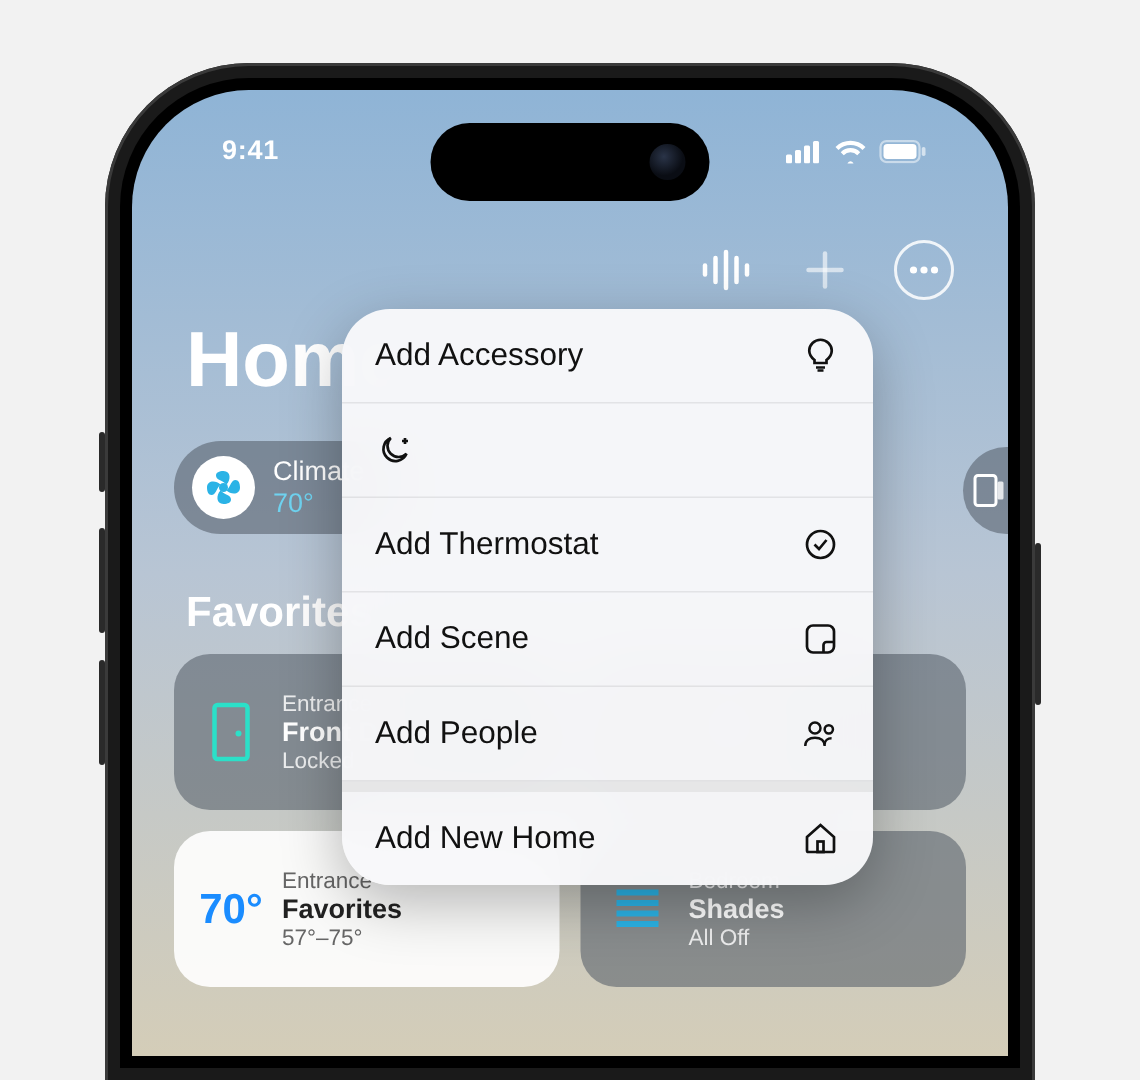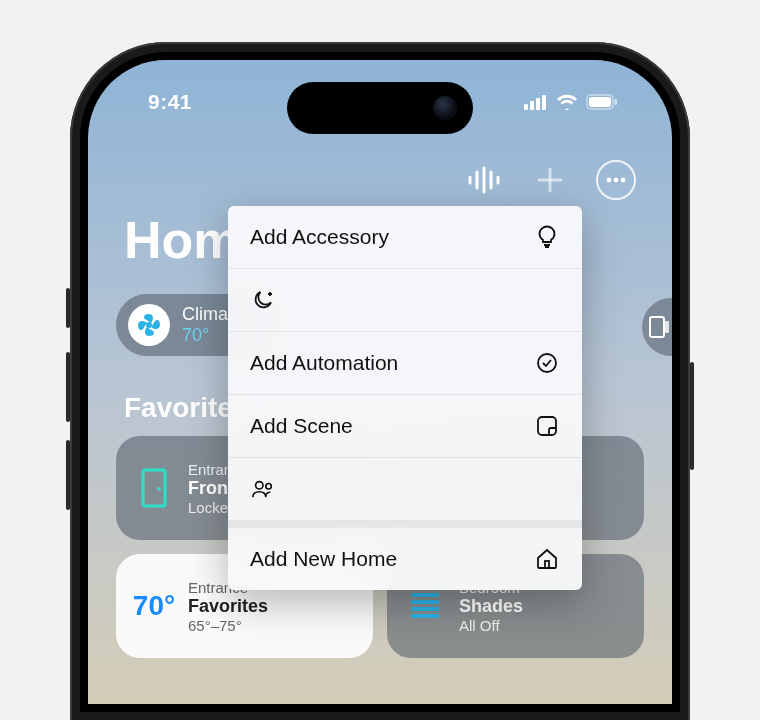--- a/index.html
+++ b/index.html
@@ -52,21 +52,21 @@
     background: radial-gradient(circle at 40% 35%, #2a3448 0%, #0a0d14 60%);
   }
 
   .status-bar {
     position: absolute; top: 30px; left: 0; right: 0;
     display: flex; justify-content: space-between;
     padding: 0 54px 0 60px;
     color: #fff;
     font-weight: 600;
   }
-  .status-time { font-size: 21px; letter-spacing: 0.5px;}
+  .status-time { font-size: 18px; letter-spacing: 0.5px;}
   .status-right { display:flex; gap:8px; align-items:center; }
   .status-right svg { display:block; }
 
   .header {
     position: absolute; top: 100px; left: 0; right: 0;
     display: flex; justify-content: flex-end; gap: 26px;
     padding: 0 36px;
     color: rgba(255,255,255,0.9);
   }
   .hdr-btn {
@@ -124,21 +124,21 @@
   .card.white .card-txt .line1,
   .card.white .card-txt .line3 { color:#666; opacity:1;}
   .temp-big { font-size:28px; font-weight:700; color:#1a8cff;}
 
   
   .menu {
     position:absolute;
     top: 146px; left: 140px;
     width: 354px;
     background: rgba(248,248,250,0.96);
-    border-radius: 6px;
+    border-radius: 32px;
     box-shadow: 0 12px 40px rgba(0,0,0,0.28);
     overflow:hidden;
     backdrop-filter: blur(20px);
   }
   .menu-item {
     display:flex; justify-content:space-between; align-items:center;
     padding: 18px 22px;
     font-size: 21px; color:#111;
     border-bottom: 1px solid rgba(0,0,0,0.08);
   }
@@ -296,21 +296,21 @@
             <div class="line3">All Off</div>
           </div>
         </div>
         <div class="card white">
           <div class="card-icon">
             <span class="temp-big">70°</span>
           </div>
           <div class="card-txt">
             <div class="line1">Entrance</div>
             <div class="line2">Favorites</div>
-            <div class="line3">65°–75°</div>
+            <div class="line3">57°–75°</div>
           </div>
         </div>
         <div class="card">
           <div class="card-icon">
             <svg width="34" height="34" viewBox="0 0 34 34">
                 <g stroke="#2bb3e6" stroke-width="4">
                   <line x1="3" y1="6" x2="31" y2="6"></line>
                   <line x1="3" y1="13" x2="31" y2="13"></line>
                   <line x1="3" y1="20" x2="31" y2="20"></line>
                   <line x1="3" y1="27" x2="31" y2="27"></line>
@@ -337,38 +337,39 @@
         <div class="menu-item">
           <span class="menu-ico">
             <svg viewBox="0 0 24 24" fill="none" stroke-width="1.8">
                 <path d="M20 14.5A8 8 0 1 1 9.5 4a6.5 6.5 0 0 0 10.5 10.5z"></path>
                 <line x1="19" y1="4" x2="19" y2="8"></line>
                 <line x1="17" y1="6" x2="21" y2="6"></line>
               </svg>
           </span>
         </div>
         <div class="menu-item">
-          <span>Add Automation</span>
+          <span>Add Thermostat</span>
           <span class="menu-ico">
             <svg viewBox="0 0 24 24" fill="none" stroke-width="1.8">
                 <circle cx="12" cy="12" r="9"></circle>
                 <path d="M8 12 l3 3 l5-6"></path>
               </svg>
           </span>
         </div>
         <div class="menu-item">
           <span>Add Scene</span>
           <span class="menu-ico">
             <svg viewBox="0 0 24 24" fill="none" stroke-width="1.8">
                 <rect x="3" y="3" width="18" height="18" rx="4"></rect>
                 <path d="M21 14 h-5 a2 2 0 0 0 -2 2 v5"></path>
               </svg>
           </span>
         </div>
         <div class="menu-item">
+          <span>Add People</span>
           <span class="menu-ico">
             <svg viewBox="0 0 26 24" fill="none" stroke-width="1.8">
                 <circle cx="9" cy="8" r="4"></circle>
                 <path d="M2 21c0-4 3-6 7-6s7 2 7 6"></path>
                 <circle cx="19" cy="9" r="3"></circle>
                 <path d="M16 20c0-3 2.2-4.5 5-4.5"></path>
               </svg>
           </span>
         </div>
         <div class="menu-item sep-thick">

